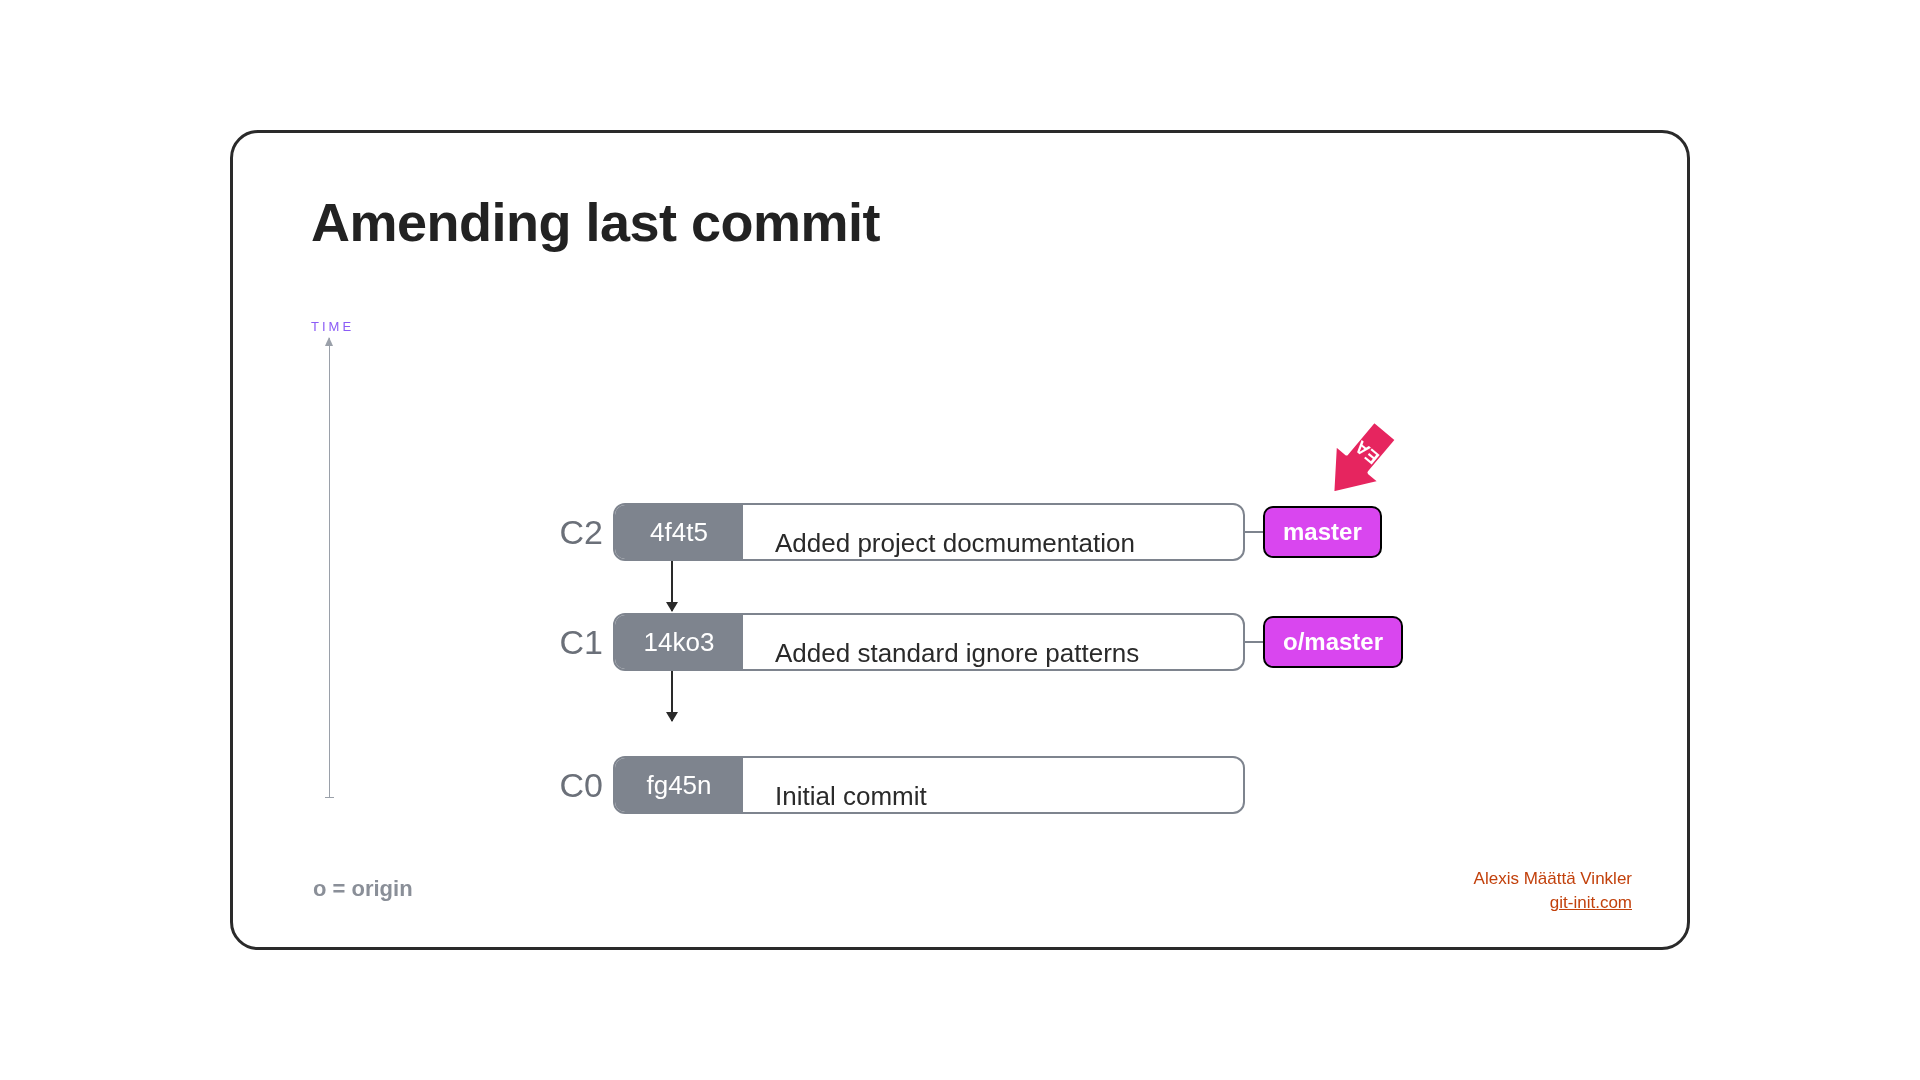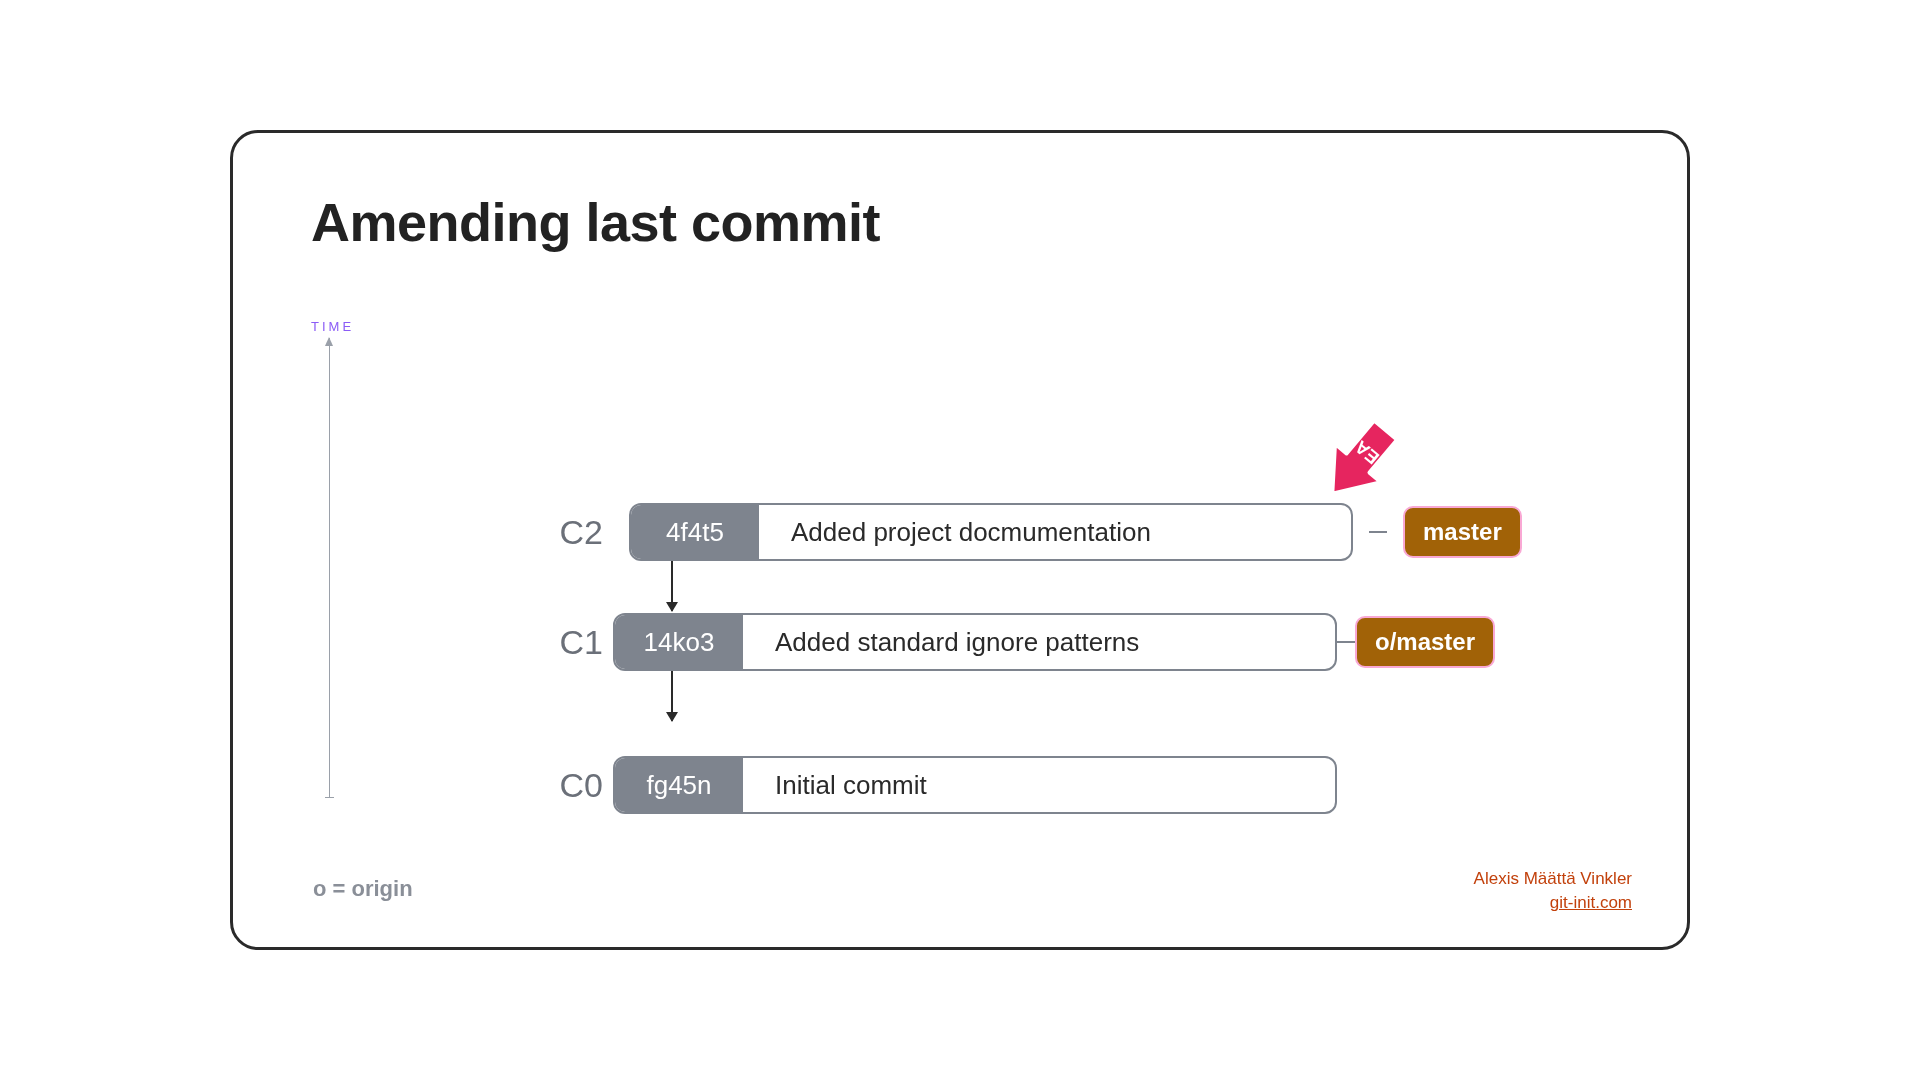--- a/index.html
+++ b/index.html
@@ -60,39 +60,39 @@
     bottom: 0; left: -4px;
     width: 9px; height: 1px;
     background: #9aa0a9;
   }
   .commit-row {
     position: absolute;
     left: 300px;
     display: flex;
     align-items: center;
   }
-  .row-c2 { top: 370px; gap: 16px; }
+  .row-c2 { top: 370px; }
   .row-c1 { top: 480px; }
   .row-c0 { top: 623px; }
   .clabel {
     font-size: 34px;
     color: #6b7079;
     width: 70px;
     text-align: right;
     margin-right: 10px;
     font-weight: 400;
   }
   .commit-box {
     display: flex;
-    align-items: center;
+    align-items: flex-end;
     height: 58px;
     border: 2px solid #7e848e;
     border-radius: 12px;
     overflow: hidden;
-    width: 724px;
+    width: 632px;
     background: #fff;
   }
   .hash {
     background: #7e848e;
     color: #fff;
     font-size: 26px;
     height: 100%;
     width: 128px;
     display: flex;
     align-items: center;
@@ -103,27 +103,27 @@
     font-size: 26px;
     color: #2a2a2a;
     padding-left: 32px;
   }
   .connector {
     width: 18px;
     height: 2px;
     background: #7e848e;
   }
   .branch-tag {
-    background: #a16207;
+    background: #d946ef;
     color: #fff;
     font-size: 24px;
     font-weight: 600;
     padding: 10px 18px;
     border-radius: 10px;
-    border: 2px solid #f9a8d4;
+    border: 2px solid #000000;
   }
   .down-arrow {
     position: absolute;
     left: 438px;
     width: 2px;
     background: #2a2a2a;
   }
   .down-arrow::after {
     content: "";
     position: absolute;

